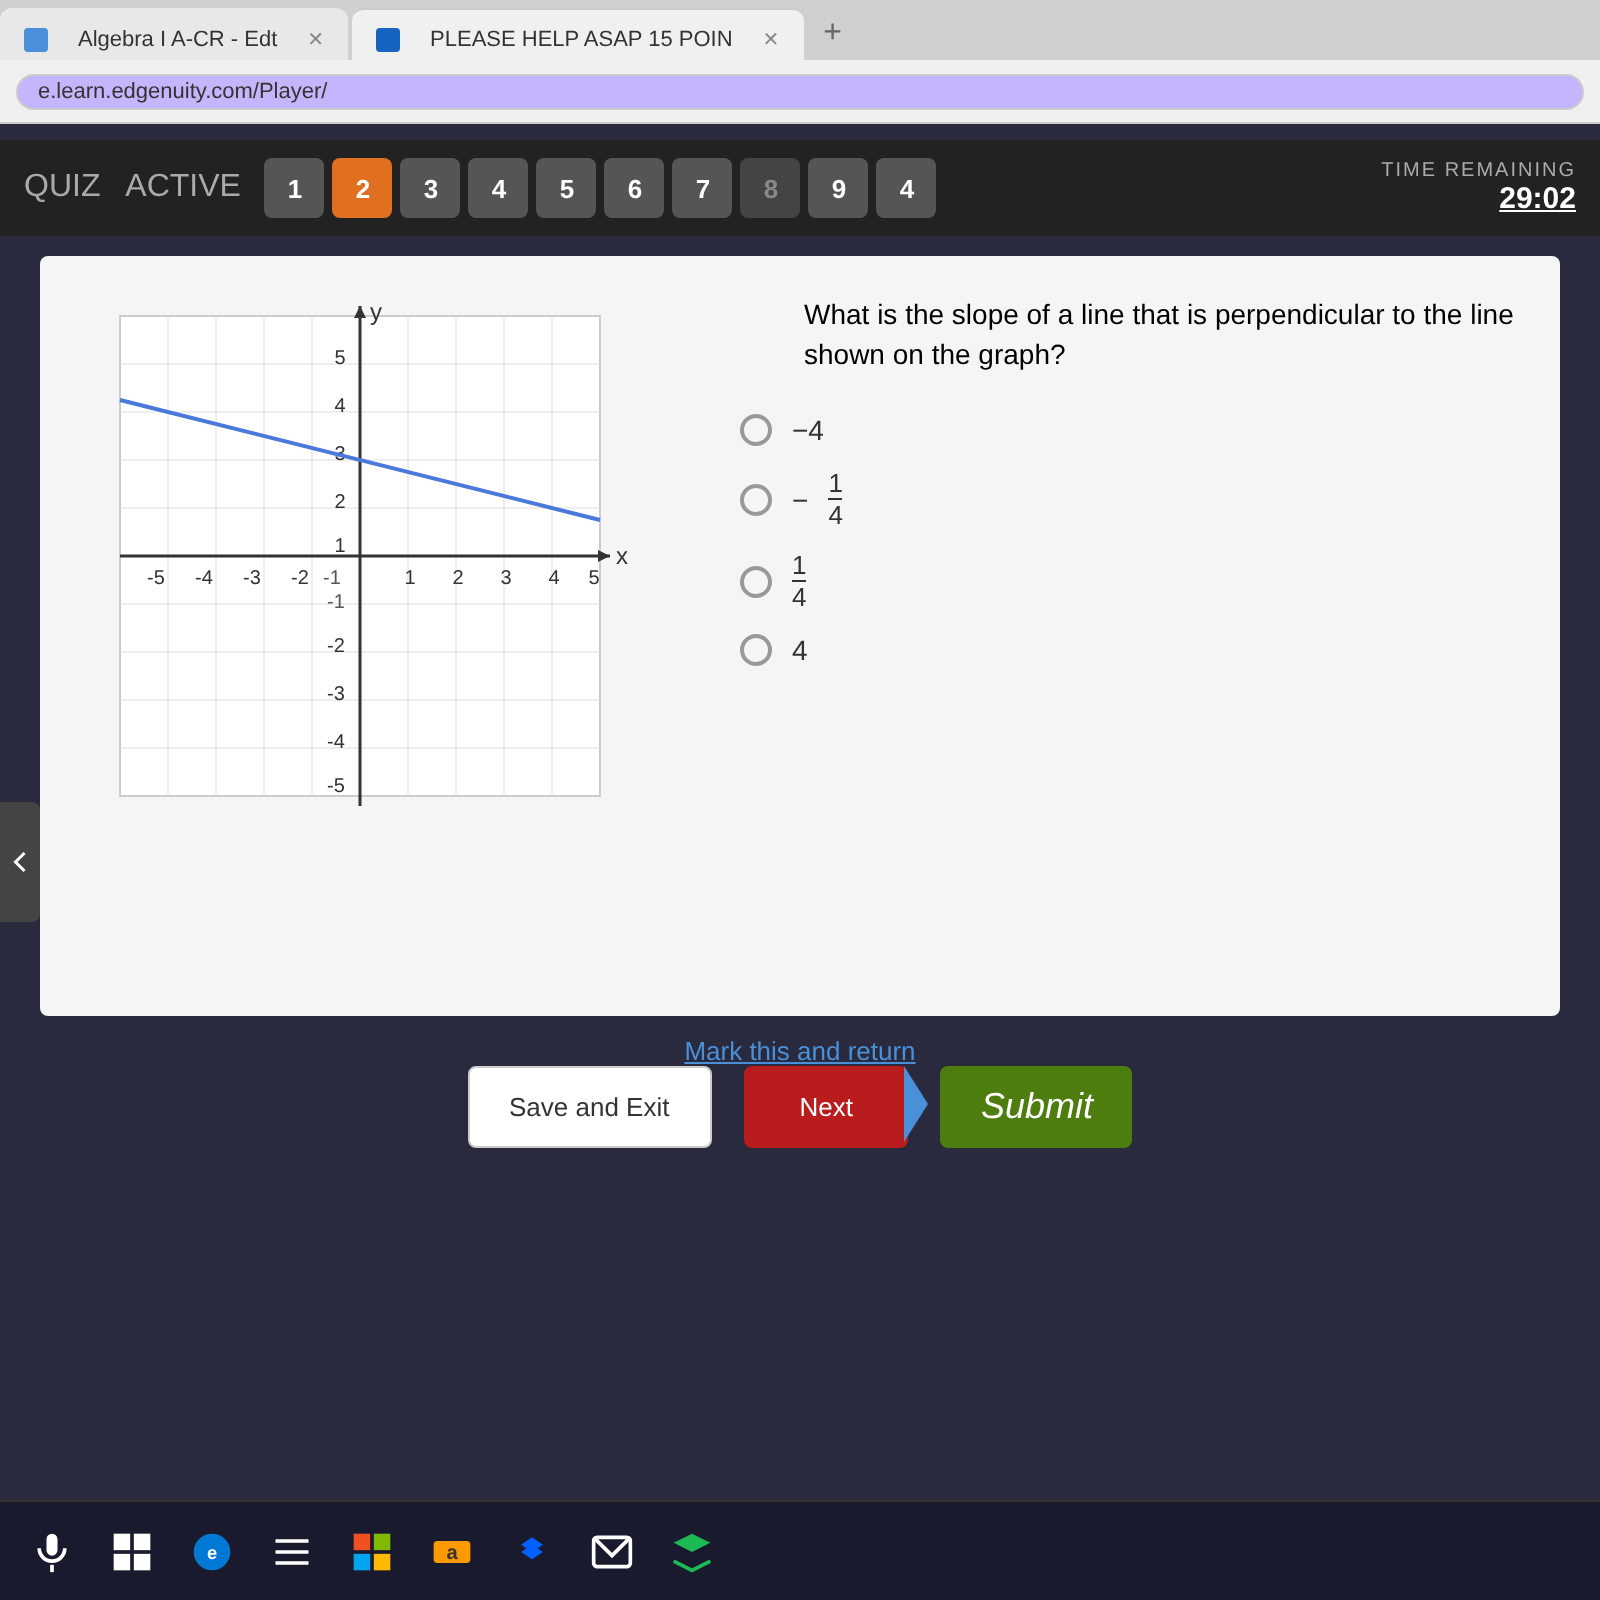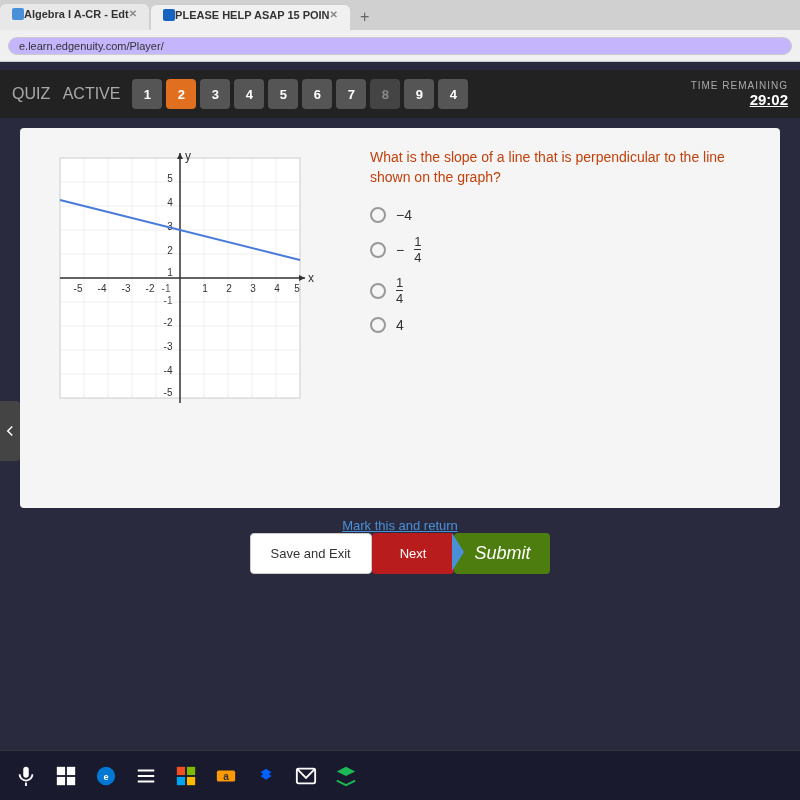--- a/index.html
+++ b/index.html
@@ -12,30 +12,29 @@
     }
     .tab-bar {
       display: flex;
       align-items: center;
       background: #d0d0d0;
       padding: 4px 0 0 0;
       height: 30px;
     }
     .tab {
       display: flex;
-      align-items: flex-start;
+      align-items: flex-end;
       padding: 4px 12px;
       font-size: 11px;
       color: #333;
       background: #e8e8e8;
       border-radius: 6px 6px 0 0;
       height: 26px;
       margin-right: 2px;
-      gap: 0;
-      font-weight: bold;
+      gap: 15px;
     }
     .tab.active {
       background: #f0f0f0;
       border-top: 1px solid #ccc;
     }
     .tab-icon {
       width: 12px;
       height: 12px;
       background: #4a90d9;
       border-radius: 2px;
@@ -142,23 +141,24 @@
       width: 280px;
       height: 280px;
     }
 
     
     .question-area {
       flex: 1;
     }
     .question-text {
       font-size: 14px;
-      color: #c2410c;
+      color: #000000;
       margin-bottom: 20px;
       line-height: 1.4;
+      margin-left: 32px;
     }
     .answer-options {
       display: flex;
       flex-direction: column;
       gap: 12px;
     }
     .answer-option {
       display: flex;
       align-items: center;
       gap: 10px;
@@ -194,21 +194,21 @@
       flex-direction: column;
     }
     .mark-return {
       color: #4a90d9;
       font-size: 13px;
       text-decoration: underline;
       cursor: pointer;
     }
     .action-buttons {
       display: flex;
-      gap: 0;
+      gap: 16px;
     }
     .btn-save {
       padding: 10px 20px;
       background: white;
       border: 1px solid #ccc;
       border-radius: 4px;
       font-size: 13px;
       cursor: pointer;
       color: #333;
     }

